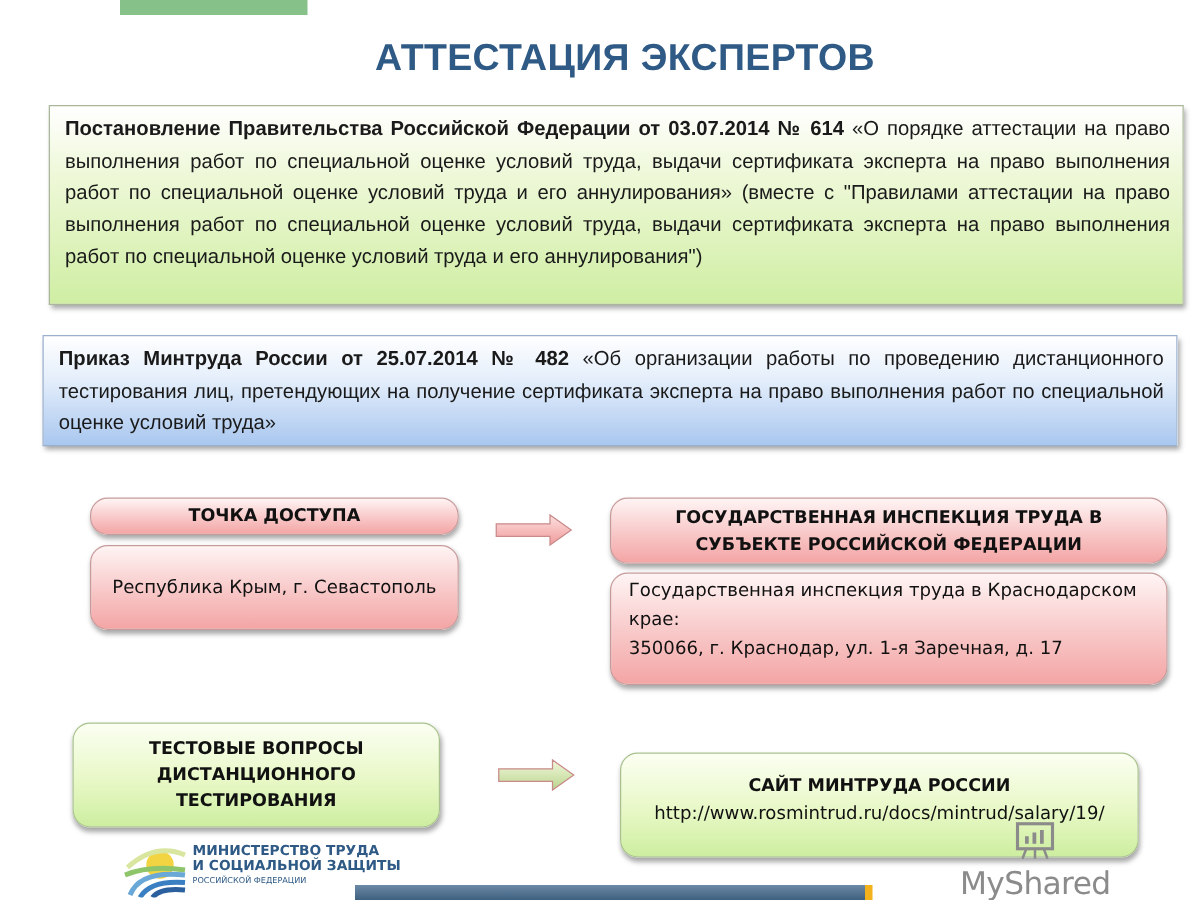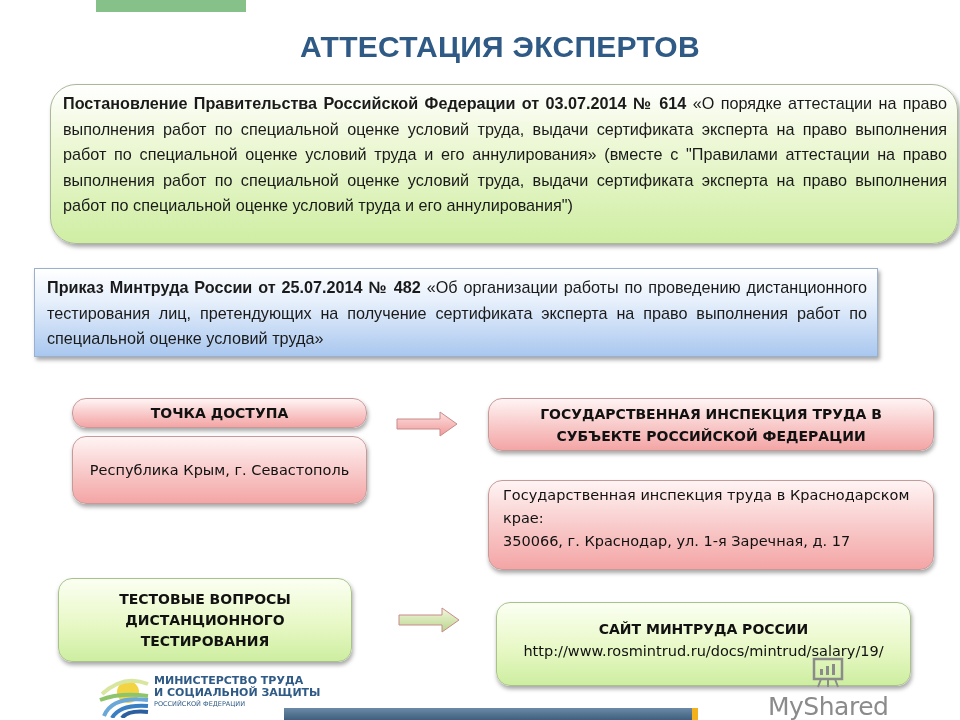--- a/index.html
+++ b/index.html
@@ -15,39 +15,39 @@
     }
 
     .doc-box {
       position: absolute; border: 1px solid #aab79a;
       box-shadow: 2px 3px 4px rgba(0,0,0,0.35);
       padding: 6px 10px 6px 12px;
       font-family: "Liberation Sans", sans-serif; font-size: 16.2px; line-height: 25.5px;
       text-align: justify; color: #1a1a1a;
     }
     .doc-box b { font-weight: bold; }
-    .box-green { left: 50px; top: 84px; width: 908px; height: 160px;
-      background: linear-gradient(180deg, #ffffff 0%, #eef8d8 35%, #cfeea3 100%); border-radius: 26px; }
-    .box-blue { left: 34px; top: 268px; width: 844px; height: 89px; border-color: #9ab0cf;
+    .box-green { left: 39px; top: 84px; width: 908px; height: 160px;
+      background: linear-gradient(180deg, #ffffff 0%, #eef8d8 35%, #cfeea3 100%); }
+    .box-blue { left: 34px; top: 268px; width: 908px; height: 89px; border-color: #9ab0cf;
       background: linear-gradient(180deg, #ffffff 0%, #e4eefb 40%, #a9c7ef 100%); }
 
     .pill {
       position: absolute; border-radius: 14px; border: 1px solid #c79a9a;
       box-shadow: 1px 3px 4px rgba(0,0,0,0.35);
       display: flex; align-items: center; justify-content: center; text-align: center;
       font-family: "DejaVu Sans", sans-serif; color: #111;
     }
     .pill-red { background: linear-gradient(180deg, #fff4f4 0%, #f8c7c7 55%, #f4a5a5 100%); }
     .pill-green { background: linear-gradient(180deg, #fbfff2 0%, #e8f8c6 55%, #cdeea0 100%); border-color: #a9c28d; }
 
     .p-access { left: 72px; top: 398px; width: 295px; height: 30px; font-weight: bold; font-size: 14px; }
     .p-crimea { left: 72px; top: 436px; width: 295px; height: 68px; font-size: 14.5px; }
     .p-git { left: 488px; top: 398px; width: 446px; height: 53px; font-weight: bold; font-size: 14px; line-height: 22px; padding: 4px 8px; }
     .p-krasnodar { left: 488px; top: 458px; width: 446px; height: 90px; font-size: 14.5px; line-height: 23px;
-      display: block; text-align: left; padding: 3px 14px; margin-top: 22px; }
+      display: block; text-align: left; padding: 3px 14px; }
     .p-tests { left: 58px; top: 578px; width: 294px; height: 84px; font-weight: bold; font-size: 14px; line-height: 21px; }
     .p-site { left: 496px; top: 602px; width: 415px; height: 84px; font-size: 14.5px; line-height: 21.5px;
       display: block; padding: 16px 10px; }
     .p-site .head { font-weight: bold; font-size: 14px; }
     .p-site .url { word-break: break-all; }
 
     .arrow { position: absolute; width: 62px; height: 26px; }
 
     .logo { position: absolute; left: 98px; top: 670px; width: 52px; height: 48px; }
     .logo-text { position: absolute; left: 154px; top: 675px; font-family: "DejaVu Sans", sans-serif; color: #2e5a85; }

